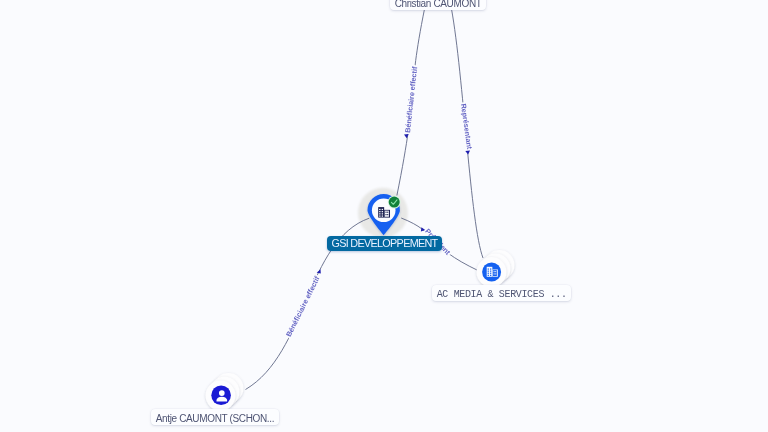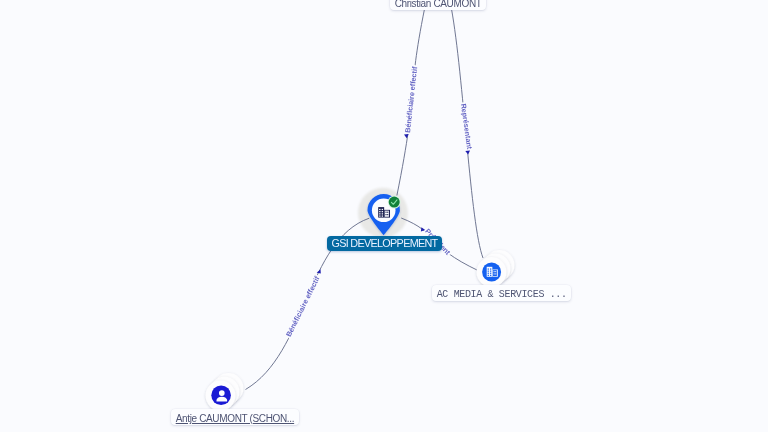--- a/index.html
+++ b/index.html
@@ -145,15 +145,15 @@
       </g>
     </g>
   </svg>
 
   <div class="chip chip-plain" style="left:390px;top:-6.2px;">Christian CAUMONT</div>
 
   <div class="chip chip-sel" style="left:326.7px;top:236px;">GSI DEVELOPPEMENT</div>
 
   <div class="chip chip-plain" style="left:432px;top:285px;font-family:Liberation Mono, monospace;">AC MEDIA &amp; SERVICES ...</div>
 
-  <div class="chip chip-plain" style="left:171px;top:409px;text-decoration:underline;">Antje CAUMONT (SCHON...</div>
+  <div class="chip chip-plain" style="left:151px;top:409px;">Antje CAUMONT (SCHON...</div>
 
 </div>
 
 </body></html>

